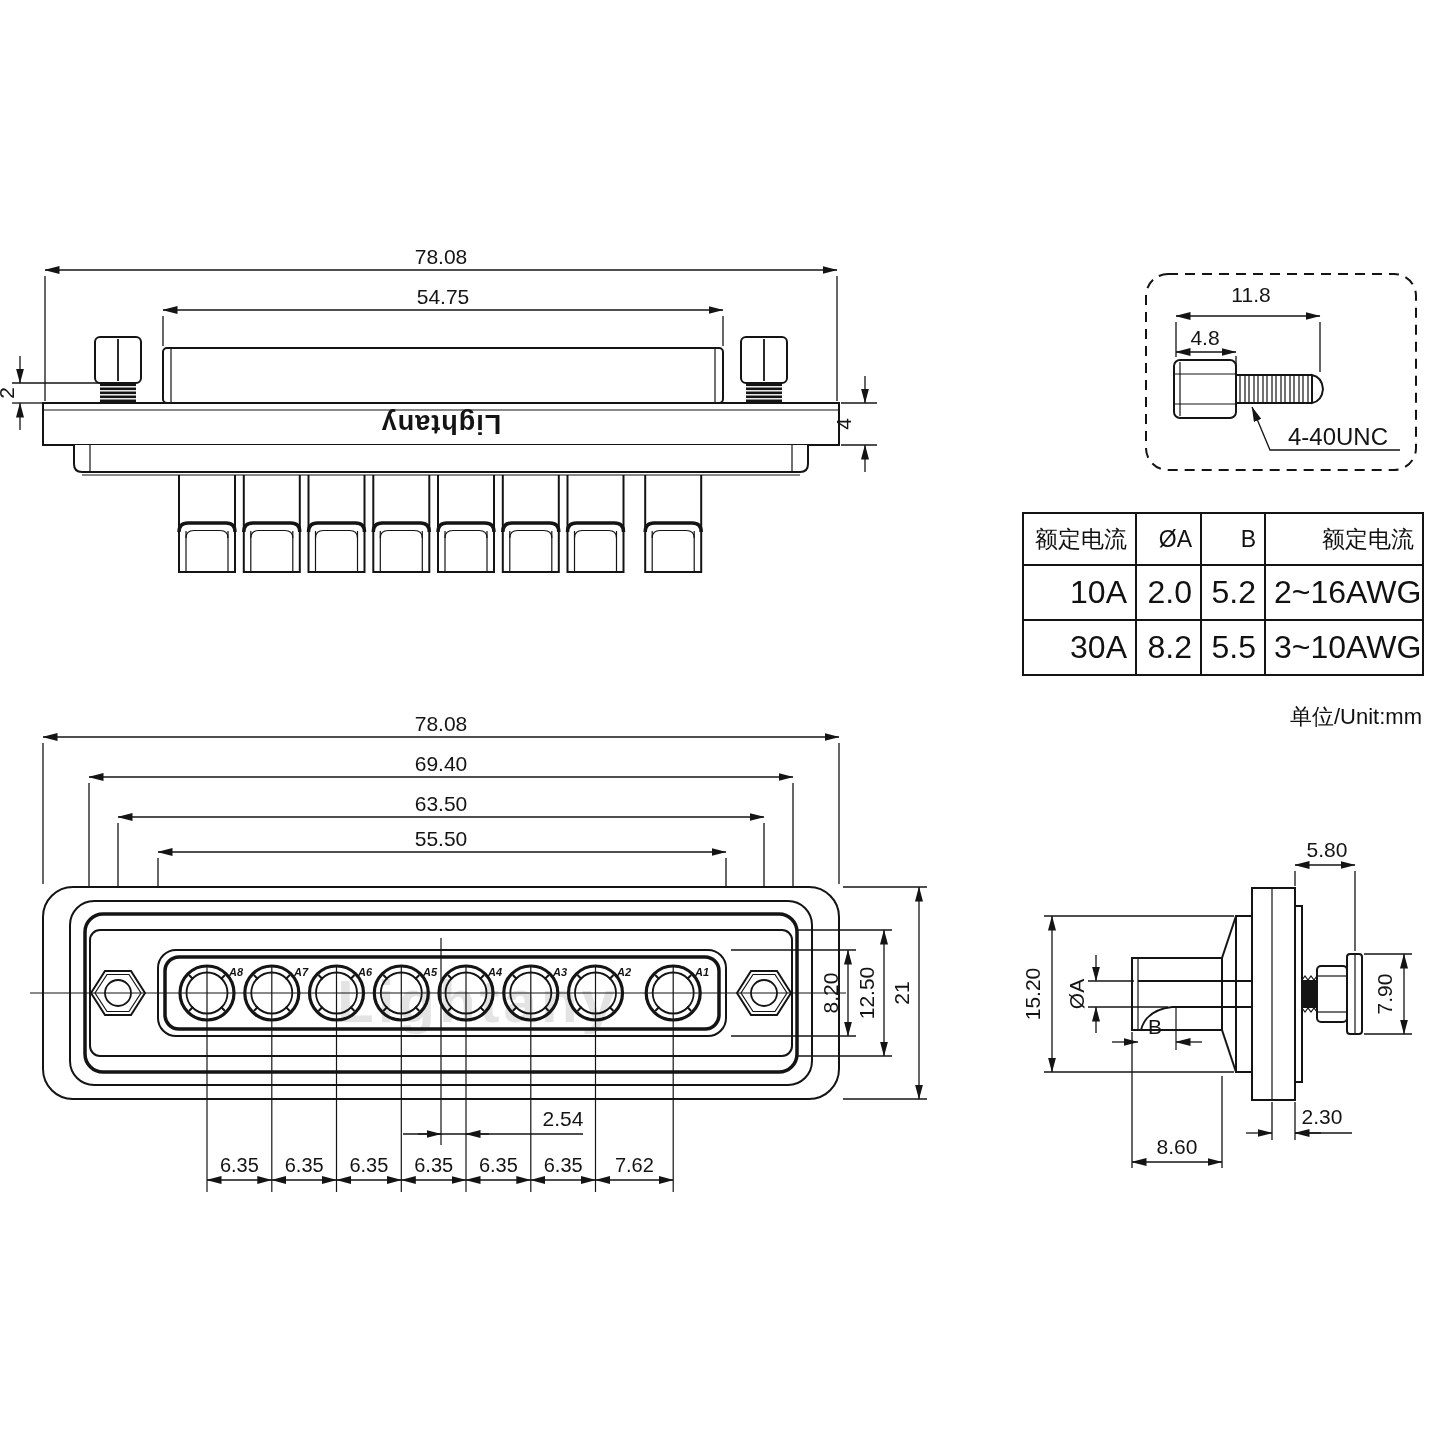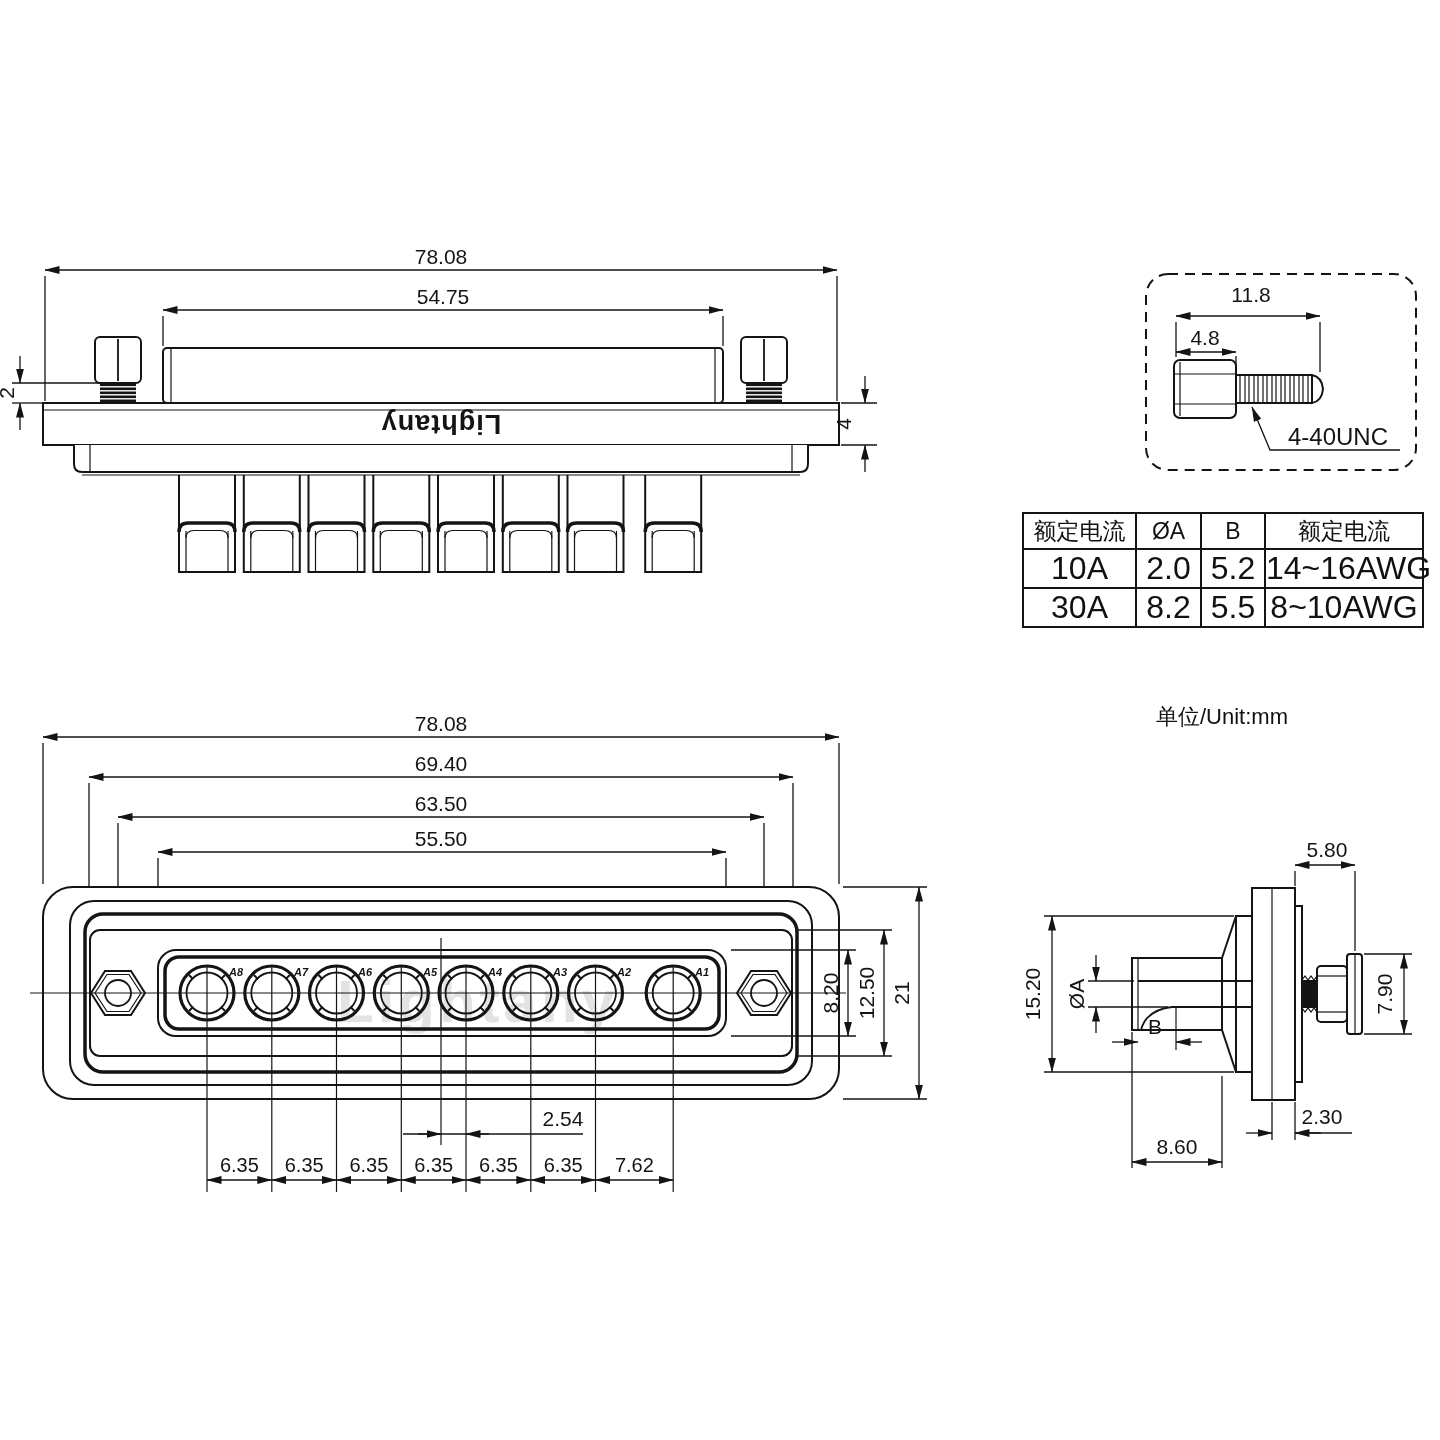--- a/index.html
+++ b/index.html
@@ -9,24 +9,24 @@
   .smalltxt{font-size:20px;}
   .pinlbl{font-size:11px;font-style:italic;font-weight:bold;}
   .logo{font-size:27px;font-weight:bold;letter-spacing:1px;}
   .wm{font-size:60px;font-weight:bold;letter-spacing:4px;fill:#e3e3e3;}
   .ln{stroke:#141414;stroke-width:2;fill:none;stroke-linecap:butt;}
   .thin{stroke:#141414;stroke-width:1.2;fill:none;}
   .thick{stroke:#141414;stroke-width:3.5;fill:none;}
   .wfill{fill:#ffffff;}
   .dimln{stroke:#141414;stroke-width:1.3;fill:none;}
   #spec-table{position:absolute;left:1022px;top:512px;width:400px;border-collapse:collapse;table-layout:fixed;}
-  #spec-table td,#spec-table th{border:2px solid #141414;text-align:center;vertical-align:middle;padding:0;font-weight:normal;}
+  #spec-table td,#spec-table th{border:2px solid #141414;text-align:right;vertical-align:middle;padding:8px;font-weight:normal;}
   #spec-table th{height:34px;font-size:23px;}
   #spec-table td{height:35px;font-size:32px;}
-  #unit-note{position:absolute;left:1022px;top:702px;width:400px;text-align:center;font-size:22px;}
+  #unit-note{position:absolute;left:1022px;top:702px;width:400px;text-align:right;font-size:22px;}
 </style>
 </head>
 <body>
 
 
 
 <svg width="1440" height="1440" viewBox="0 0 1440 1440">
   <defs>
     <marker id="ar" markerWidth="15" markerHeight="8" refX="14.5" refY="4" orient="auto-start-reverse" markerUnits="userSpaceOnUse">
       <path d="M0,0 L15,4 L0,8 Z" fill="#141414"></path>
@@ -359,26 +359,26 @@
       <tr>
     <th>额定电流</th>
     <th>ØA</th>
     <th>B</th>
     <th>额定电流</th>
   </tr>
   <tr>
     <td>10A</td>
     <td>2.0</td>
     <td>5.2</td>
-    <td>14~16AWG</td>
+    <td>2~16AWG</td>
   </tr>
   <tr>
     <td>30A</td>
     <td>8.2</td>
     <td>5.5</td>
-    <td>8~10AWG</td>
+    <td>3~10AWG</td>
   </tr>
 </tbody>
   </table>
 <div id="unit-note">单位/Unit:mm</div>
 
 
 
 
 </body></html>

